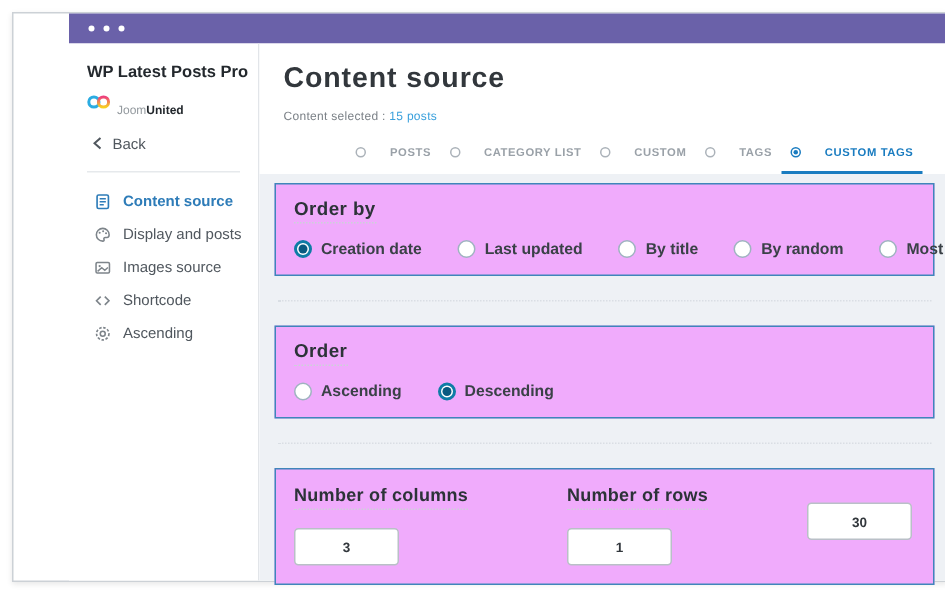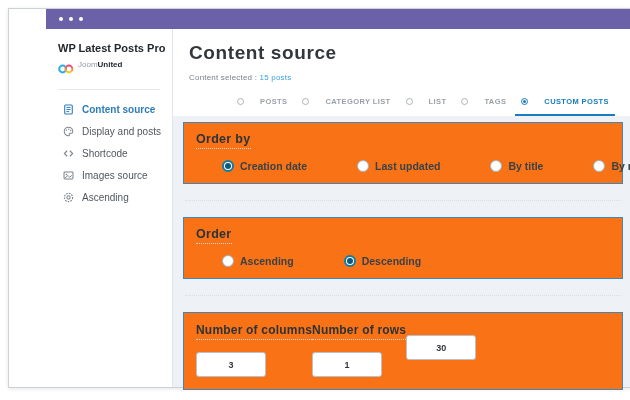--- a/index.html
+++ b/index.html
@@ -11,21 +11,21 @@
     display:flex; flex-direction:column;padding-left:37px;
   }
   .titlebar { height:20px; background:#6a61a9; flex:0 0 auto; display:flex; align-items:center; padding-left:13px; gap:6px; }
   .dot { width:4px; height:4px; border-radius:50%; background:#fff; }
 
   .body { flex:1; display:flex; min-height:0; }
 
   
   .sidebar { width:127px; flex:0 0 auto; background:#fff; border-right:1px solid #e2e5e9; padding:13px 0 0 12px; }
   .app-title { font-size:11px; font-weight:bold; color:#23282d; line-height:1.25; }
-  .brand { margin-top:4px; display:flex; align-items:flex-start; gap:4px; }
+  .brand { margin-top:4px; display:flex; align-items:flex-end; gap:4px; }
   .brand-text { font-size:8px; color:#949a9f; }
   .brand-text b { color:#23282d; }
   .back { margin-top:13px; display:flex; align-items:center; gap:7px; font-size:10px; color:#50575e; padding-left:4px; cursor:pointer; }
   .divider { margin:11px 12px 9px 0; border-top:1px solid #e6e9ec; }
   .nav { display:flex; flex-direction:column; }
   .nav-item { display:flex; align-items:center; gap:8px; padding:5px 0 5px 4px; font-size:10px; color:#50575e; cursor:pointer; }
   .nav-item .nav-icon { width:12px; height:12px; color:#7d848a; display:flex; align-items:center; justify-content:center; }
   .nav-item.active { color:#2e7cb8; font-weight:bold; }
   .nav-item.active .nav-icon { color:#2e7cb8; }
 
@@ -39,32 +39,32 @@
   .tabs { margin-top:9px; display:flex; justify-content:space-between; align-items:flex-end; padding-left:42px; }
   .tab { display:flex; align-items:center; gap:16px; padding:6px 6px 8px 6px; font-size:7.5px; font-weight:bold;
          letter-spacing:.4px; color:#9aa1a8; cursor:pointer; border-bottom:2px solid transparent; white-space:nowrap; }
   .tab-radio { width:7px; height:7px; border:1px solid #abb2b9; border-radius:50%; position:relative; flex:0 0 auto; }
   .tab.active { color:#1a7cc0; border-bottom-color:#1a7cc0; }
   .tab.active .tab-radio { border-color:#1a7cc0; }
   .tab.active .tab-radio::after { content:""; position:absolute; left:50%; top:50%; width:3px; height:3px;
          margin:-1.5px 0 0 -1.5px; border-radius:50%; background:#1a7cc0; }
 
   .content { flex:1; background:#eef1f5; padding:6px 8px 8px 10px; display:flex; flex-direction:column; min-height:0; }
-  .box { background:#f97316; border:1px solid #3f86ba; padding:9px 12px 11px 12px; }
+  .box { background:#f0abfc; border:1px solid #3f86ba; padding:9px 12px 11px 12px; }
   .box-title { display:inline-block; align-self:flex-start; font-size:12.5px; font-weight:bold; color:#2c3338;
                letter-spacing:.3px; border-bottom:1px dotted #ccd2d8; padding-bottom:2px; }
   .sep { border-top:1px dotted #d9dee4; margin:16px 2px; }
 
   .radio-row { margin-top:11px; display:flex; align-items:center; gap:24px; flex-wrap:nowrap; }
-  .radio-opt { display:flex; align-items:center; gap:6px; font-size:10.5px; font-weight:bold; color:#3a4147; cursor:pointer; white-space:nowrap;margin-left:26px; }
+  .radio-opt { display:flex; align-items:center; gap:6px; font-size:10.5px; font-weight:bold; color:#3a4147; cursor:pointer; white-space:nowrap; }
   .radio { width:12px; height:12px; border:1px solid #9fb3c0; border-radius:50%; background:#fff; position:relative; flex:0 0 auto; }
   .radio.checked { border:2px solid #0f7ca6; }
   .radio.checked::after { content:""; position:absolute; inset:1px; border-radius:50%; background:#0a5a80; }
 
-  .fields-box { flex:1; display:flex; justify-content:flex-start; padding:10px 14px 12px 12px; }
+  .fields-box { flex:1; display:flex; justify-content:space-between; padding:10px 14px 12px 12px; }
   .field { display:flex; flex-direction:column; align-items:flex-start; }
   .field-label { font-size:12px; font-weight:bold; color:#2c3338; letter-spacing:.2px; border-bottom:1px dotted #ccd2d8; padding-bottom:2px; }
   .field-input { margin-top:12px; width:70px; height:25px; border:1px solid #b9c0c7; border-radius:3px; background:#fff;
                  text-align:center; font-size:9px; font-weight:bold; color:#32373c; font-family:"Liberation Sans", sans-serif; }
 </style>
 </head>
 <body>
 
 <div class="window">
   <div class="titlebar" id="titlebar">
@@ -85,20 +85,28 @@
                 <stop offset="0" stop-color="#ee3f7e"></stop>
                   <stop offset="1" stop-color="#f7d020"></stop>
               </linearGradient>
             </defs>
             <circle cx="4.6" cy="5" r="3.4" fill="none" stroke="#2bace2" stroke-width="2"></circle>
             <circle cx="11" cy="5" r="3.4" fill="none" stroke="url(#lg1)" stroke-width="2"></circle>
           </svg>
         </span>
         <span class="brand-text"><span>Joom</span><b>United</b></span>
       </div>
+      <div class="back">
+        <span>
+          <svg width="6" height="9" viewBox="0 0 6 9">
+              <polyline points="5,1 1,4.5 5,8" fill="none" stroke="#50575e" stroke-width="1.4"></polyline>
+            </svg>
+        </span>
+        <span>Back</span>
+      </div>
       <div class="divider"></div>
       <div class="nav" id="nav">
           <div class="nav-item active">
      <span class="nav-icon">
               <svg width="11" height="11" viewBox="0 0 16 16">
                 <rect x="2.5" y="1.5" width="11" height="13" rx="1.5" fill="none" stroke="currentColor" stroke-width="1.6"></rect>
                 <line x1="5" y1="5" x2="11" y2="5" stroke="currentColor" stroke-width="1.4"></line>
                 <line x1="5" y1="8" x2="11" y2="8" stroke="currentColor" stroke-width="1.4"></line>
                 <line x1="5" y1="11" x2="9" y2="11" stroke="currentColor" stroke-width="1.4"></line>
               </svg>
@@ -112,35 +120,35 @@
                 <circle cx="5" cy="6" r="1" fill="currentColor"></circle>
                 <circle cx="8.4" cy="4.6" r="1" fill="currentColor"></circle>
                 <circle cx="11.2" cy="6.6" r="1" fill="currentColor"></circle>
               </svg>
             </span>
      <span>Display and posts</span>
    </div>
           <div class="nav-item ">
      <span class="nav-icon">
               <svg width="11" height="11" viewBox="0 0 16 16">
-                <polyline points="6,4 2,8 6,12" fill="none" stroke="currentColor" stroke-width="1.6"></polyline>
-                <polyline points="10,4 14,8 10,12" fill="none" stroke="currentColor" stroke-width="1.6"></polyline>
-              </svg>
-            </span>
-     <span>Shortcode</span>
-   </div>
-          <div class="nav-item ">
-     <span class="nav-icon">
-              <svg width="11" height="11" viewBox="0 0 16 16">
                 <rect x="1.5" y="3" width="13" height="10" rx="1.2" fill="none" stroke="currentColor" stroke-width="1.5"></rect>
                 <circle cx="5" cy="6.4" r="1.1" fill="currentColor"></circle>
                 <polyline points="3,11.5 7,8 10,10.5 13,7.8" fill="none" stroke="currentColor" stroke-width="1.4"></polyline>
               </svg>
             </span>
      <span>Images source</span>
+   </div>
+          <div class="nav-item ">
+     <span class="nav-icon">
+              <svg width="11" height="11" viewBox="0 0 16 16">
+                <polyline points="6,4 2,8 6,12" fill="none" stroke="currentColor" stroke-width="1.6"></polyline>
+                <polyline points="10,4 14,8 10,12" fill="none" stroke="currentColor" stroke-width="1.6"></polyline>
+              </svg>
+            </span>
+     <span>Shortcode</span>
    </div>
           <div class="nav-item ">
      <span class="nav-icon">
               <svg width="11" height="11" viewBox="0 0 16 16">
                 <circle cx="8" cy="8" r="6" fill="none" stroke="currentColor" stroke-width="1.6" stroke-dasharray="2.4 1.6"></circle>
                 <circle cx="8" cy="8" r="2.4" fill="none" stroke="currentColor" stroke-width="1.5"></circle>
               </svg>
             </span>
      <span>Ascending</span>
    </div>
@@ -158,29 +166,29 @@
             <div class="tab ">
      <span class="tab-radio"></span>
      <span>POSTS</span>
    </div>
             <div class="tab ">
      <span class="tab-radio"></span>
      <span>CATEGORY LIST</span>
    </div>
             <div class="tab ">
      <span class="tab-radio"></span>
-     <span>LIST</span>
+     <span>CUSTOM</span>
    </div>
             <div class="tab ">
      <span class="tab-radio"></span>
      <span>TAGS</span>
    </div>
             <div class="tab active">
      <span class="tab-radio"></span>
-     <span>CUSTOM POSTS</span>
+     <span>CUSTOM TAGS</span>
    </div>
           </div>
       </div>
 
       <div class="content">
         <div class="box" style="display:flex;flex-direction:column;">
           <span class="box-title">Order by</span>
           <div class="radio-row" id="orderby">
               <div class="radio-opt">
        <span class="radio checked"></span>

